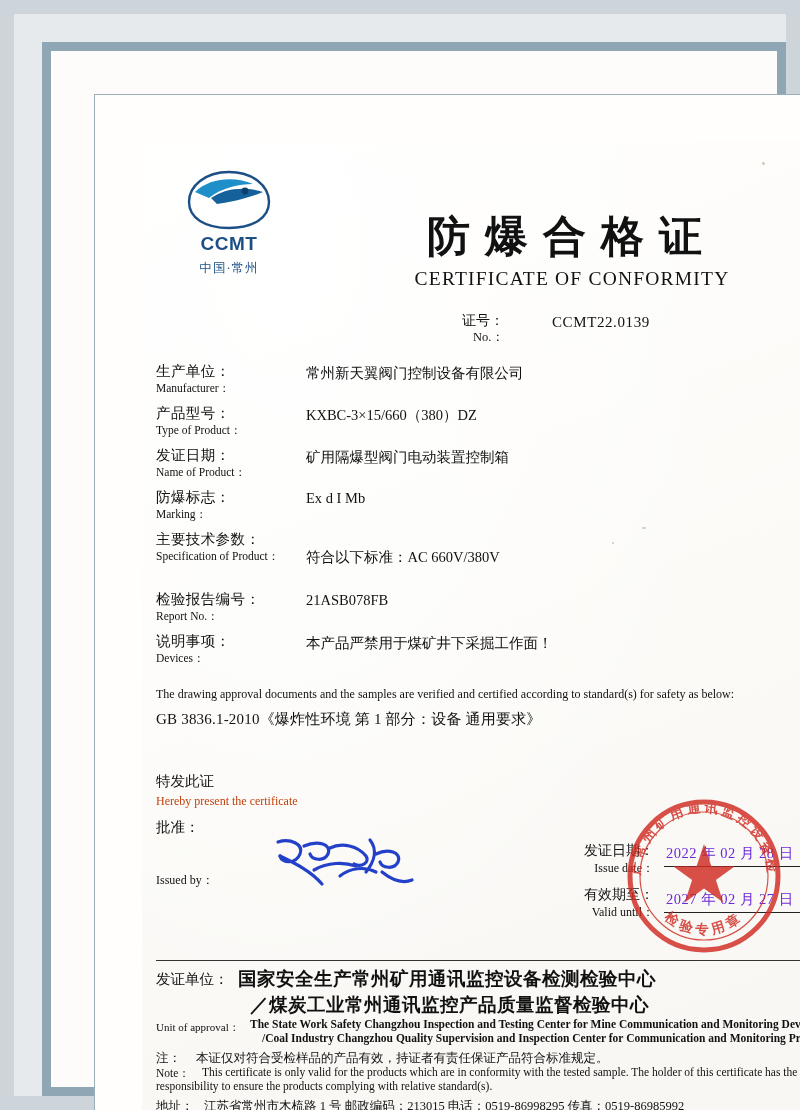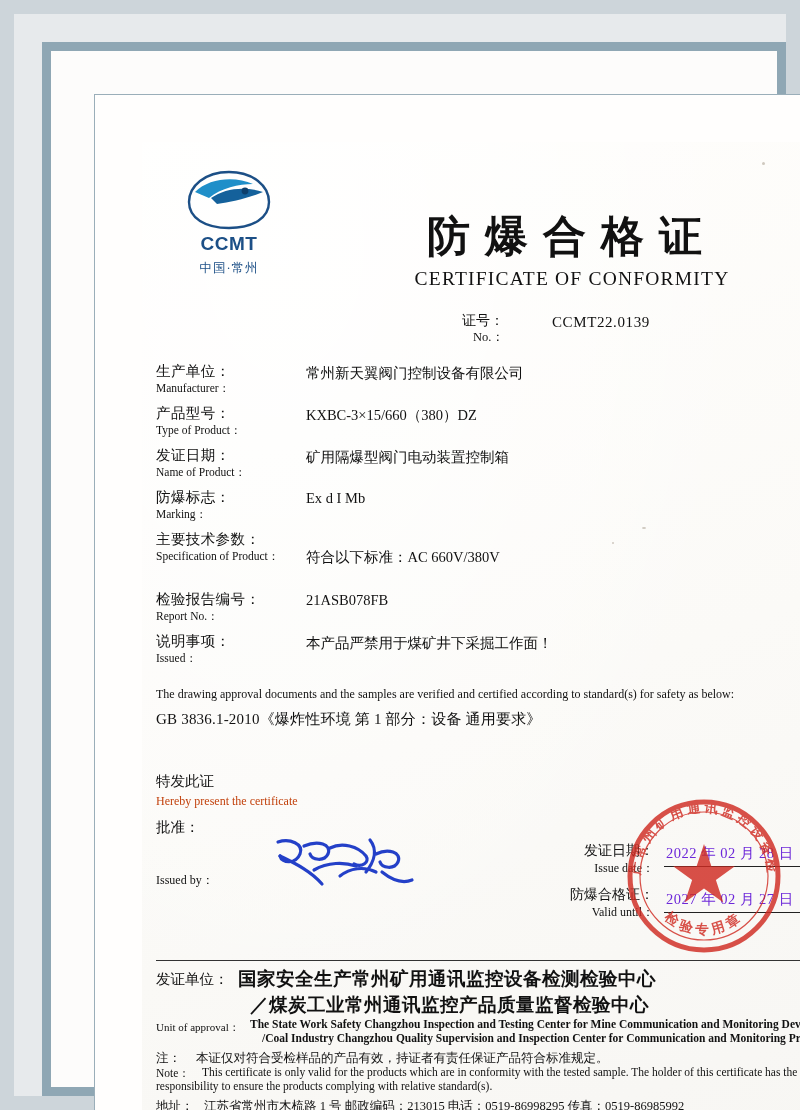--- a/index.html
+++ b/index.html
@@ -358,21 +358,21 @@
               <span class="label-en">Specification of Product：</span>
               <span class="val v2">符合以下标准：AC 660V/380V</span>
             </div>
             <div class="row" style="top:448px;">
               <span class="label-cn">检验报告编号：</span>
               <span class="label-en">Report No.：</span>
               <span class="val">21ASB078FB</span>
             </div>
             <div class="row" style="top:490px;">
               <span class="label-cn">说明事项：</span>
-              <span class="label-en">Issued：</span>
+              <span class="label-en">Devices：</span>
               <span class="val">本产品严禁用于煤矿井下采掘工作面！</span>
             </div>
           </div>
 
           <div class="std-lead-en">The drawing approval documents and the samples are verified and certified according to standard(s) for safety as below:</div>
           <div class="std-line std-1">GB 3836.1-2010《爆炸性环境 第 1 部分：设备 通用要求》</div>
 
           <div class="present-cn">特发此证</div>
           <div class="present-en">Hereby present the certificate</div>
           <div class="approve-cn">批准：</div>
@@ -395,21 +395,21 @@
           </div>
 
           <div class="date-label dl-issue">
             <div>发证日期：</div>
             <div class="en">Issue date：</div>
           </div>
           <div class="date-value dv-issue">2022 年 02 月 28 日</div>
           <div class="date-underline du-issue"></div>
 
           <div class="date-label dl-valid">
-            <div>防爆合格证：</div>
+            <div>有效期至：</div>
             <div class="en">Valid until：</div>
           </div>
           <div class="date-value dv-valid">2027 年 02 月 27 日</div>
           <div class="date-underline du-valid"></div>
 
           <div class="seal">
             <svg width="168" height="168" viewBox="0 0 168 168">
               <defs>
                 <path id="sealArcTop" d="M 20,84 A 64,64 0 1 1 148,84"></path>
                 <path id="sealArcBot" d="M 26,84 A 58,58 0 0 0 142,84"></path>

